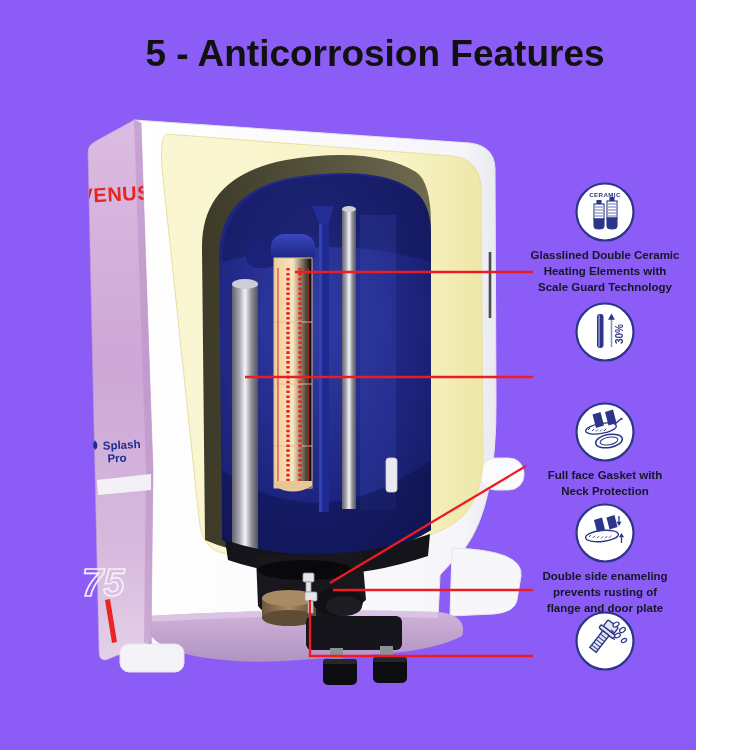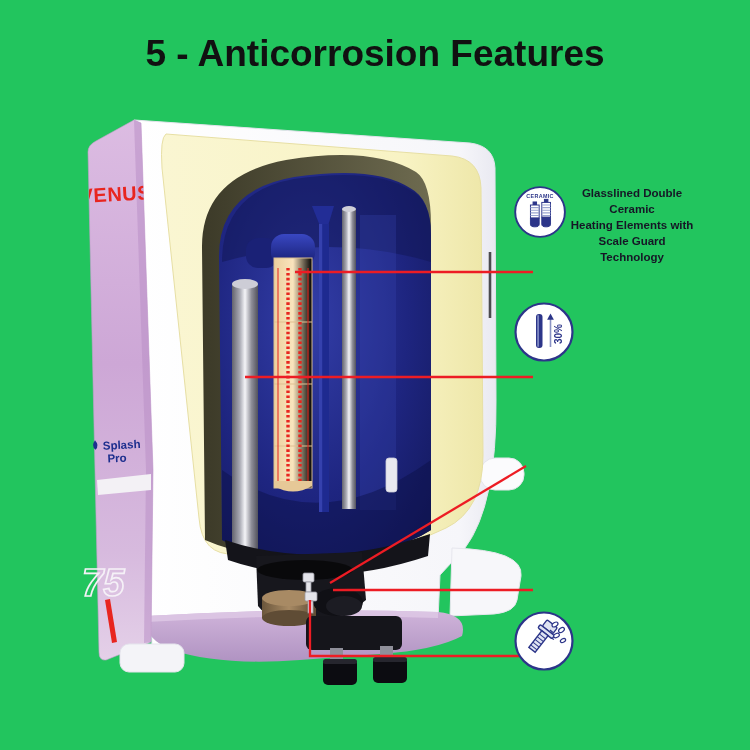--- a/index.html
+++ b/index.html
@@ -1,22 +1,22 @@
 <!DOCTYPE html>
 <html><head>
 <meta charset="utf-8">
 <style>
   html,body{margin:0;padding:0;background:#fff;}
-  #canvas{position:relative;width:750px;height:750px;background:#22c55e;overflow:hidden;
+  #canvas{position:relative;width:696px;height:750px;background:#8b5cf6;overflow:hidden;
           font-family:"Liberation Sans",sans-serif;}
   #page-title{position:absolute;top:33px;left:0;width:750px;text-align:center;
           font-size:37px;font-weight:bold;color:#111;letter-spacing:0px;}
   #heater-svg{position:absolute;left:0;top:0;}
-  .feature{position:absolute;left:513px;width:184px;display:flex;flex-direction:row;
-          align-items:flex-start;}
+  .feature{position:absolute;left:513px;width:184px;display:flex;flex-direction:column;
+          align-items:center;}
   .feature-text{margin-top:4px;font-size:11.5px;font-weight:bold;color:#161626;
           line-height:16px;text-align:center;white-space:pre-line;}
   .icon-svg{display:block;}
 </style>
 </head>
 <body>
 
 <div id="canvas">
 
   <div id="page-title">5 - Anticorrosion Features</div>
@@ -216,21 +216,51 @@
     <svg class="icon-svg" width="62" height="62" viewBox="0 0 62 62">
       <circle cx="31" cy="31" r="28.5" fill="#fff" stroke="#2c3589" stroke-width="2.2"></circle>
       <rect x="23" y="13" width="6.5" height="34" rx="3" fill="#2c3589"></rect>
       <rect x="24.2" y="14" width="1.8" height="32" rx="0.9" fill="#7d87c2"></rect>
       <line x1="37.5" y1="18" x2="37.5" y2="46" stroke="#8a93c4" stroke-width="1.6"></line>
       <path d="M37.5,12.5 l-3.4,6.2 h6.8 Z" fill="#2c3589"></path>
       <text transform="translate(48.5,43) rotate(-90)" font-size="10" font-weight="bold" fill="#2c3589">30%</text>
     </svg>
   </div>
 
-
+  <div class="feature" style="top:401px">
+    <svg class="icon-svg" width="62" height="62" viewBox="0 0 62 62">
+      <circle cx="31" cy="31" r="28.5" fill="#fff" stroke="#2c3589" stroke-width="2.2"></circle>
+      <ellipse cx="35" cy="40" rx="13.5" ry="6.5" transform="rotate(-10 35 40)" fill="#fff" stroke="#2c3589" stroke-width="1.5"></ellipse>
+      <ellipse cx="35" cy="40" rx="9" ry="3.8" transform="rotate(-10 35 40)" fill="none" stroke="#2c3589" stroke-width="1.1"></ellipse>
+      <ellipse cx="27" cy="27.5" rx="15.5" ry="5" transform="rotate(-10 27 27.5)" fill="#fff" stroke="#2c3589" stroke-width="1.4"></ellipse>
+      <path d="M14,29 l2,-2 M18,30 l2,-2 M22,30.5 l2,-2 M26,30.5 l2,-2 M30,30 l2,-2" stroke="#2c3589" stroke-width="0.9"></path>
+      <path d="M18.5,13.5 l8,-2.5 3.5,13.5 -8,2.5 Z" fill="#2c3589"></path>
+      <path d="M31,11 l8,-2.5 3.5,13.5 -8,2.5 Z" fill="#2c3589"></path>
+      <path d="M41,23 l7,-6 M46,18.5 l2.5,-1" stroke="#2c3589" stroke-width="1.4"></path>
+    </svg>
+    <div class="feature-text">Full face Gasket with
+Neck Protection</div>
+  </div>
+
+  <div class="feature" style="top:502px">
+    <svg class="icon-svg" width="62" height="62" viewBox="0 0 62 62">
+      <circle cx="31" cy="31" r="28.5" fill="#fff" stroke="#2c3589" stroke-width="2.2"></circle>
+      <ellipse cx="28" cy="34" rx="16.5" ry="5.5" transform="rotate(-6 28 34)" fill="#fff" stroke="#2c3589" stroke-width="1.4"></ellipse>
+      <path d="M15,35 l2,-2 M19,35.8 l2,-2 M23,36.2 l2,-2 M27,36.4 l2,-2 M31,36.2 l2,-2 M35,35.6 l2,-2" stroke="#2c3589" stroke-width="0.9"></path>
+      <path d="M20,18 l8,-2.5 3,12 -8,2.5 Z" fill="#2c3589"></path>
+      <path d="M32.5,15.5 l8,-2.5 3,12 -8,2.5 Z" fill="#2c3589"></path>
+      <line x1="45" y1="14" x2="45" y2="21" stroke="#2c3589" stroke-width="1.3"></line>
+      <path d="M45,24 l-2.6,-4.2 h5.2 Z" fill="#2c3589"></path>
+      <line x1="47.5" y1="41" x2="47.5" y2="34" stroke="#2c3589" stroke-width="1.3"></line>
+      <path d="M47.5,31 l-2.6,4.2 h5.2 Z" fill="#2c3589"></path>
+    </svg>
+    <div class="feature-text">Double side enameling
+prevents rusting of
+flange and door plate</div>
+  </div>
 
   <div class="feature" style="top:610px">
     <svg class="icon-svg" width="62" height="62" viewBox="0 0 62 62">
       <circle cx="31" cy="31" r="28.5" fill="#fff" stroke="#2c3589" stroke-width="2.2"></circle>
       <g transform="rotate(38 26 30)">
         <rect x="20" y="9" width="13" height="8" rx="1.5" fill="#dfe3f2" stroke="#2c3589" stroke-width="1.4"></rect>
         <rect x="17.5" y="17" width="18" height="4" rx="1.5" fill="#dfe3f2" stroke="#2c3589" stroke-width="1.4"></rect>
         <rect x="22.5" y="21" width="8" height="21" fill="#dfe3f2" stroke="#2c3589" stroke-width="1.4"></rect>
         <path d="M22.5,25 h8 M22.5,28.5 h8 M22.5,32 h8 M22.5,35.5 h8 M22.5,39 h8" stroke="#2c3589" stroke-width="1"></path>
       </g>

